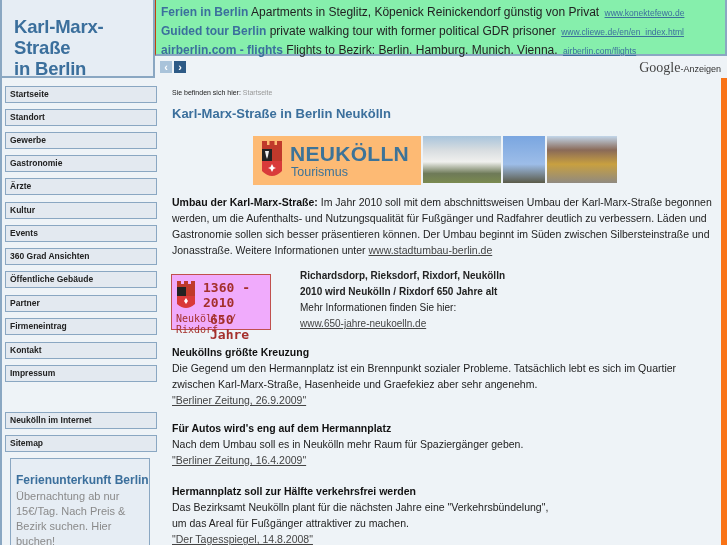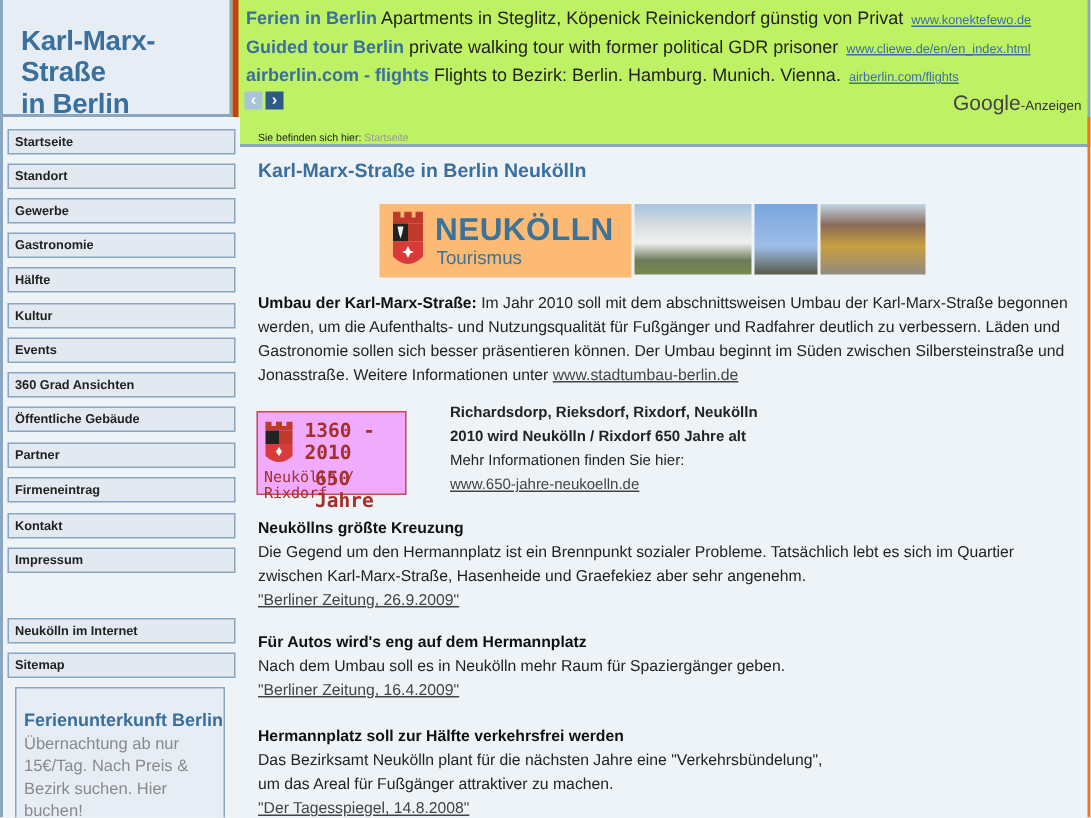--- a/index.html
+++ b/index.html
@@ -1,35 +1,35 @@
 <!DOCTYPE html>
 <html><head>
 <meta charset="utf-8">
 <style>
   html, body { margin:0; padding:0; }
   body { width:727px; height:545px; overflow:hidden; background:#eef3f7; font-family:"Liberation Sans", sans-serif; color:#222; position:relative; }
   a { color:#444; }
   .header-title { position:absolute; left:0; top:0; width:155px; height:78px; background:#e6edf4; border:2px solid #8aa7c2; border-top:none; box-sizing:border-box; }
   .header-title .t { position:absolute; left:12px; top:16px; font-size:18.5px; font-weight:bold; color:#3b6f9c; line-height:21px; letter-spacing:-0.2px; }
-  .ads { position:absolute; left:155px; top:0; width:572px; height:98px; background:#bef264; border:2px solid #8aa7c2; border-top:none; border-left:4px solid #c2410c; box-sizing:border-box; }
+  .ads { position:absolute; left:155px; top:0; width:572px; height:56px; background:#86efac; border:2px solid #8aa7c2; border-top:none; border-left:1px solid #c2410c; box-sizing:border-box; }
   .ad-line { position:absolute; left:5px; font-size:12px; white-space:nowrap; color:#222; }
   .ad-line .h { color:#3b6f9c; font-weight:bold; }
   .ad-line .u { color:#3b6f9c; font-size:8.5px; text-decoration:underline; margin-left:2px; }
   .arrows { position:absolute; left:4px; top:61px; }
   .arr { display:inline-block; width:12px; height:12px; font-size:11px; line-height:12px; text-align:center; color:#fff; font-weight:bold; vertical-align:top; }
   .arr.prev { background:#a9c3da; }
   .arr.next { background:#2d5a86; margin-left:2px; }
   .gads { position:absolute; right:4px; top:60px; font-size:9px; color:#333; }
-  .gads .g { font-family:Liberation Sans, sans-serif; font-size:14px; color:#444; }
+  .gads .g { font-family:Liberation Serif, serif; font-size:14px; color:#444; }
   .sidebar { position:absolute; left:0; top:78px; width:160px; height:467px; background:#eef3f7; border-left:2px solid #8aa7c2; box-sizing:border-box; }
   .nav-item { position:absolute; left:3px; width:152px; height:17px; background:#e3e9f0; border:1px solid #8aa7c2; box-sizing:border-box; font-size:8.5px; font-weight:bold; color:#222; line-height:15px; padding-left:4px; }
   .promo { position:absolute; left:10px; top:458px; width:140px; height:100px; background:#e6edf4; border:1px solid #8aa7c2; box-sizing:border-box; padding:14px 0 0 5px; }
   .promo .pt { color:#3b6f9c; font-size:12px; font-weight:bold; }
   .promo .pd { color:#8a8a8a; font-size:11px; line-height:15px; margin-top:2px; }
-  .main { position:absolute; left:160px; top:78px; width:567px; height:467px; border-right:2px solid #f97316; box-sizing:border-box; }
+  .main { position:absolute; left:160px; top:78px; width:567px; height:467px; border-right:6px solid #f97316; box-sizing:border-box; }
   .crumb { position:absolute; left:12px; top:11px; font-size:7px; color:#222; }
   .crumb .cl { color:#999; }
   .ptitle { position:absolute; left:12px; top:28px; font-size:13px; font-weight:bold; color:#3b6f9c; }
   .logo { position:absolute; left:93px; top:58px; width:168px; height:49px; background:#fdba74; }
   .crest { position:absolute; left:8px; top:5px; width:22px; height:38px; }
   .logo .nk { position:absolute; left:37px; top:6px; font-size:21px; font-weight:bold; color:#3d7398; letter-spacing:0.3px; }
   .logo .tr { position:absolute; left:38px; top:29px; font-size:12.5px; color:#3d7398; }
   .photo { position:absolute; top:58px; height:47px; }
   .p1 { left:263px; width:78px; background:linear-gradient(#a8c4dc 0%, #d8dde0 30%, #f0f0ee 55%, #6e7a58 80%, #7a8a50 100%); }
   .p2 { left:343px; width:42px; background:linear-gradient(#7aa6e0 0%, #9dbde8 60%, #5a5a48 100%); }
@@ -78,21 +78,21 @@
   <div class="gads">
     <span class="g">Google</span><span>-Anzeigen</span>
   </div>
 </div>
 
 <div class="sidebar">
   <div class="nav-item" style="top:8px">Startseite</div>
   <div class="nav-item" style="top:31px">Standort</div>
   <div class="nav-item" style="top:54px">Gewerbe</div>
   <div class="nav-item" style="top:77px">Gastronomie</div>
-  <div class="nav-item" style="top:100px">Hälfte</div>
+  <div class="nav-item" style="top:100px">Ärzte</div>
   <div class="nav-item" style="top:124px">Kultur</div>
   <div class="nav-item" style="top:147px">Events</div>
   <div class="nav-item" style="top:170px">360 Grad Ansichten</div>
   <div class="nav-item" style="top:193px">Öffentliche Gebäude</div>
   <div class="nav-item" style="top:217px">Partner</div>
   <div class="nav-item" style="top:240px">Firmeneintrag</div>
   <div class="nav-item" style="top:264px">Kontakt</div>
   <div class="nav-item" style="top:287px">Impressum</div>
   <div class="nav-item" style="top:334px">Neukölln im Internet</div>
   <div class="nav-item" style="top:357px">Sitemap</div>

